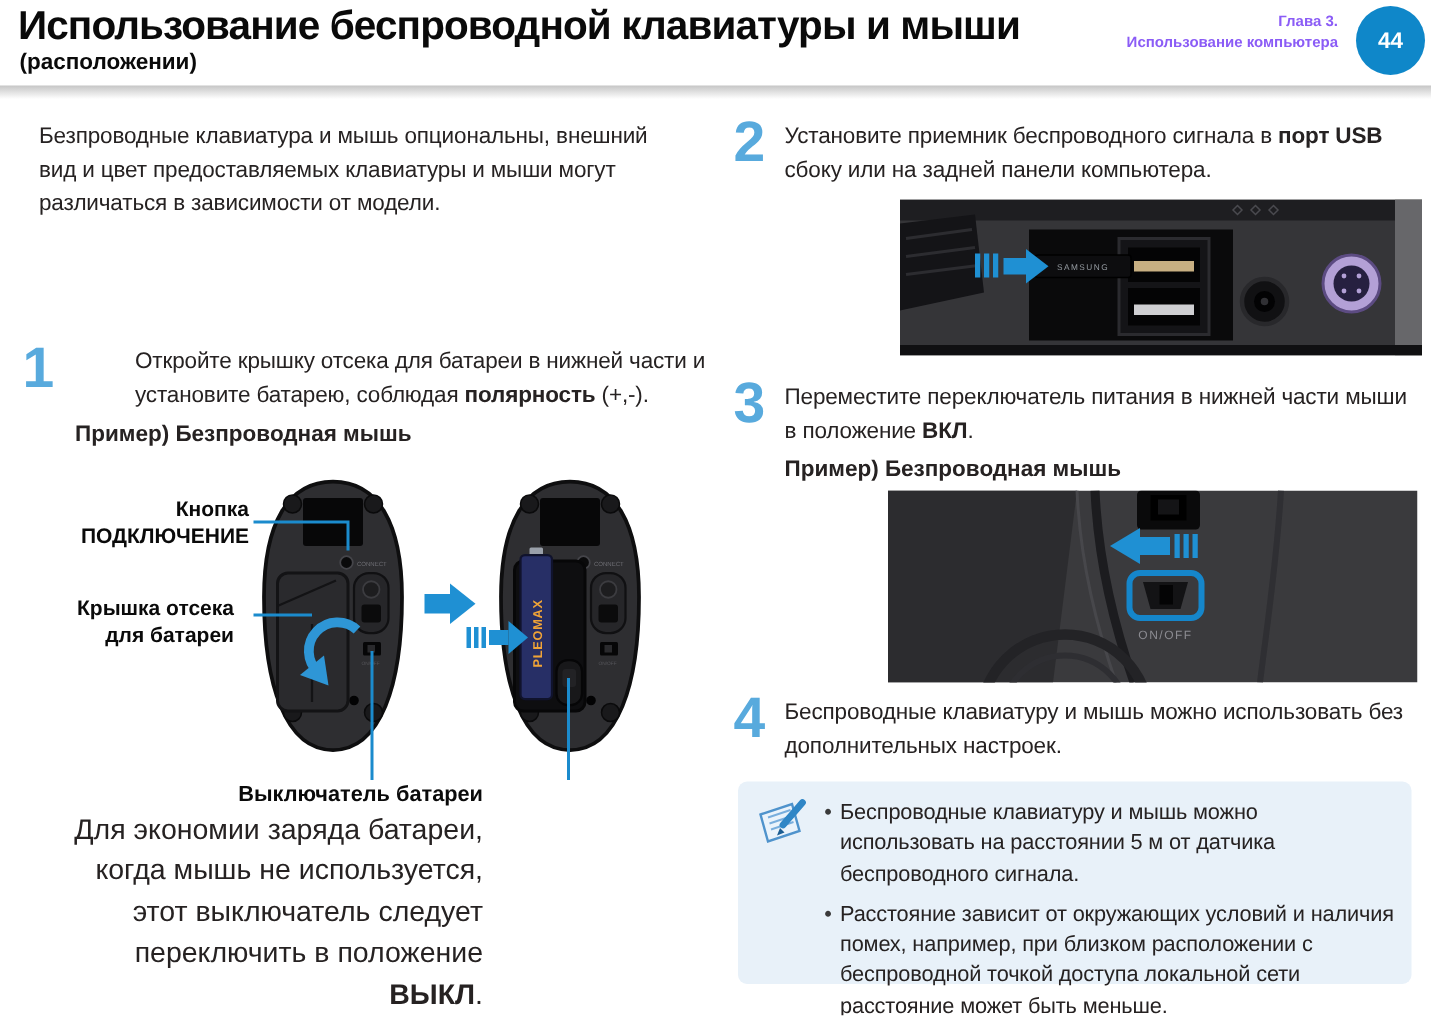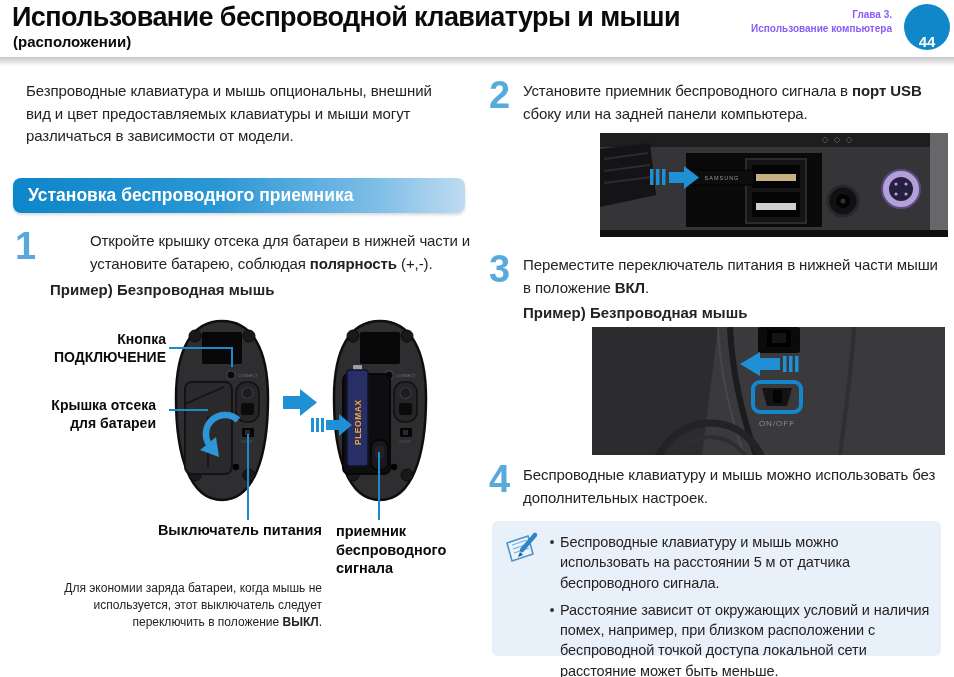--- a/index.html
+++ b/index.html
@@ -5,40 +5,40 @@
   html,body{margin:0;padding:0;background:#ffffff;}
   .page{position:relative;width:954px;height:677px;background:#fff;
         font-family:"Liberation Sans",sans-serif;color:#262222;overflow:hidden;}
   .abs{position:absolute;}
 
   
   .title{left:12px;top:2px;font-size:27px;font-weight:bold;letter-spacing:-0.6px;color:#0a0a0a;white-space:nowrap;text-align:right;}
   .subtitle{left:13px;top:33px;font-size:15px;font-weight:bold;color:#0a0a0a;}
   .chapter{right:62px;top:8px;text-align:right;font-size:10px;font-weight:bold;color:#8b5cf6;line-height:1.4;}
   .page-badge{left:904px;top:4px;width:46px;height:46px;border-radius:50%;background:#0f87c9;
-              display:flex;align-items:flex-end;justify-content:center;color:#fff;font-size:15px;font-weight:bold;}
+              display:flex;align-items:center;justify-content:center;color:#fff;font-size:15px;font-weight:bold;}
   .header-shadow{left:0;top:57px;width:954px;height:9px;
                  background:linear-gradient(180deg,rgba(90,90,90,0.35),rgba(255,255,255,0));}
 
   
   .body-text{font-size:15px;line-height:1.5;letter-spacing:-0.1px;}
   .step-num{font-size:38px;font-weight:bold;color:#58aadd;line-height:1;}
   .bold{font-weight:bold;}
   .example{font-size:15px;font-weight:bold;}
 
   
   .section-bar{left:13px;top:178px;width:452px;height:35px;border-radius:8px;
                background:linear-gradient(90deg,#0d86ca 0%,#2b96d4 45%,#7dbde6 80%,#bfdcf1 100%);
                color:#fff;font-size:17.5px;font-weight:bold;line-height:35px;padding-left:15px;box-sizing:border-box;
                box-shadow:0 2px 3px rgba(0,0,0,0.15);}
 
   
   .fig-label{font-size:14px;font-weight:bold;line-height:1.28;color:#0a0a0a;}
   .right-align{text-align:right;}
-  .switch-note{font-size:12px;line-height:1.45;font-weight:normal;margin-top:40px;}
+  .switch-note{font-size:19px;line-height:1.45;font-weight:normal;}
 
   
   .note-box{left:492px;top:521px;width:449px;height:135px;background:#e8f1f9;border-radius:6px;}
   .note-list{position:absolute;left:52px;top:11px;width:388px;margin:0;padding:0;list-style:none;}
   .note-list li{display:flex;font-size:14.5px;line-height:1.4;letter-spacing:-0.1px;margin-bottom:7px;}
   .note-list .dot{width:16px;flex:0 0 16px;text-align:center;color:#3a3a3a;}
   svg text{font-family:"Liberation Sans",sans-serif;}
 </style>
 </head>
 <body>
@@ -51,21 +51,20 @@
     <div>Глава 3.</div>
     <div>Использование компьютера</div>
   </div>
   <div class="abs page-badge">
     <span>44</span>
   </div>
   <div class="abs header-shadow"></div>
 
   <div class="abs body-text" style="left:14px;top:80px;width:420px;margin-left:12px;">Безпроводные клавиатура и мышь опциональны, внешний вид и цвет предоставляемых клавиатуры и мыши могут различаться в зависимости от модели.</div>
 
-  <div class="abs section-bar">Установка беспроводного приемника</div>
 
   <div class="abs step-num" style="left:15px;top:227px;">1</div>
   <div class="abs body-text" style="left:50px;top:230px;width:414px;margin-left:40px;">
     <span>Откройте крышку отсека для батареи в нижней части и установите батарею, соблюдая </span><span class="bold">полярность</span><span> (+,-).</span>
   </div>
   <div class="abs example" style="left:50px;top:281px;">Пример) Безпроводная мышь</div>
 
   <svg class="abs" style="left:14px;top:312px;" width="452" height="310" viewBox="0 0 452 310">
     <defs>
       <g id="mouseBase">
@@ -129,26 +128,25 @@
 
   <div class="abs fig-label right-align" style="left:14px;top:331px;width:152px;">
     <div>Кнопка</div>
     <div>ПОДКЛЮЧЕНИЕ</div>
   </div>
   <div class="abs fig-label right-align" style="left:4px;top:397px;width:152px;">
     <div>Крышка отсека</div>
     <div>для батареи</div>
   </div>
   <div class="abs right-align" style="left:40px;top:521px;width:282px;">
-    <div class="fig-label" style="font-size:14.5px;">Выключатель питания</div>
+    <div class="fig-label" style="font-size:14.5px;">Выключатель батареи</div>
     <div class="switch-note">
       <span>Для экономии заряда батареи, когда мышь не используется, этот выключатель следует переключить в положение </span><span class="bold">ВЫКЛ</span><span>.</span>
     </div>
   </div>
-  <div class="abs fig-label" style="left:336px;top:522px;width:126px;font-size:14.5px;">приемник беспроводного сигнала</div>
 
   <div class="abs step-num" style="left:489px;top:76px;">2</div>
   <div class="abs body-text" style="left:523px;top:80px;width:420px;">
     <span>Установите приемник беспроводного сигнала в </span><span class="bold">порт USB</span><span> сбоку или на задней панели компьютера.</span>
   </div>
 
   <svg class="abs" style="left:600px;top:133px;" width="348" height="104" viewBox="0 0 348 104">
     <rect width="348" height="104" fill="#353538"></rect>
     <rect width="348" height="14" fill="#1e1e21"></rect>
     <rect x="330" width="18" height="104" fill="#67676a"></rect>

